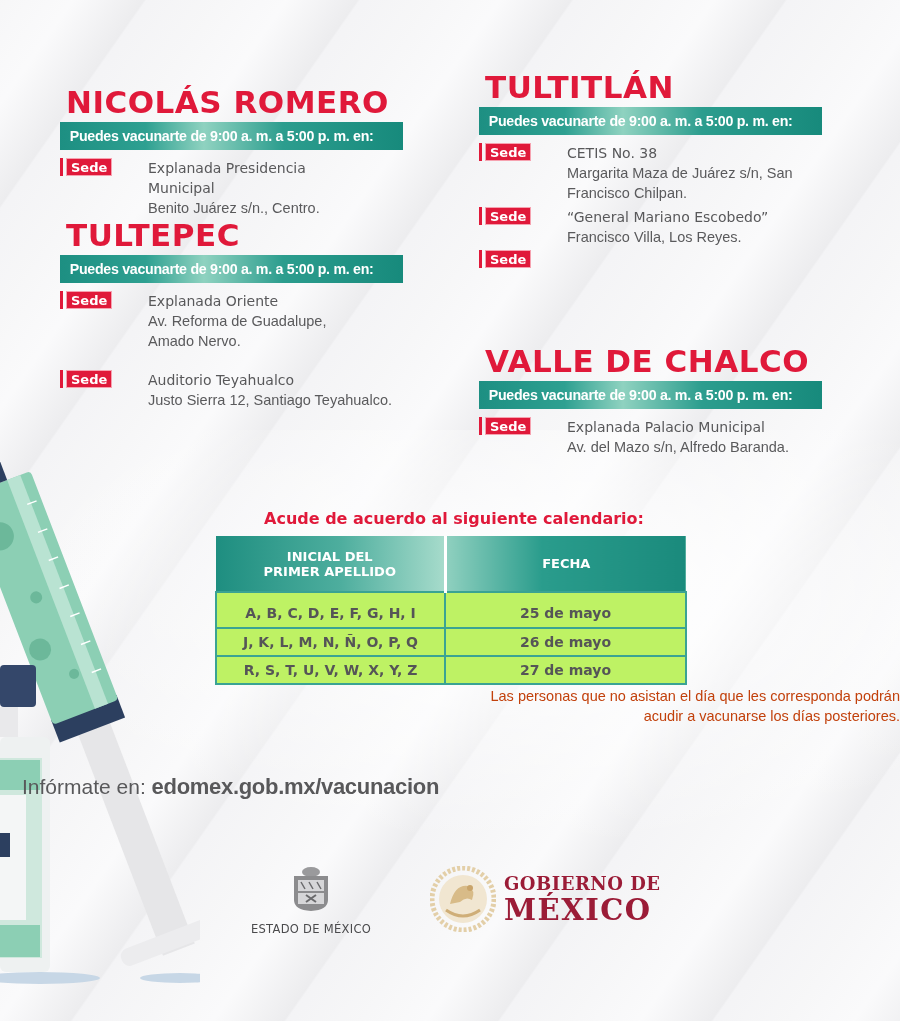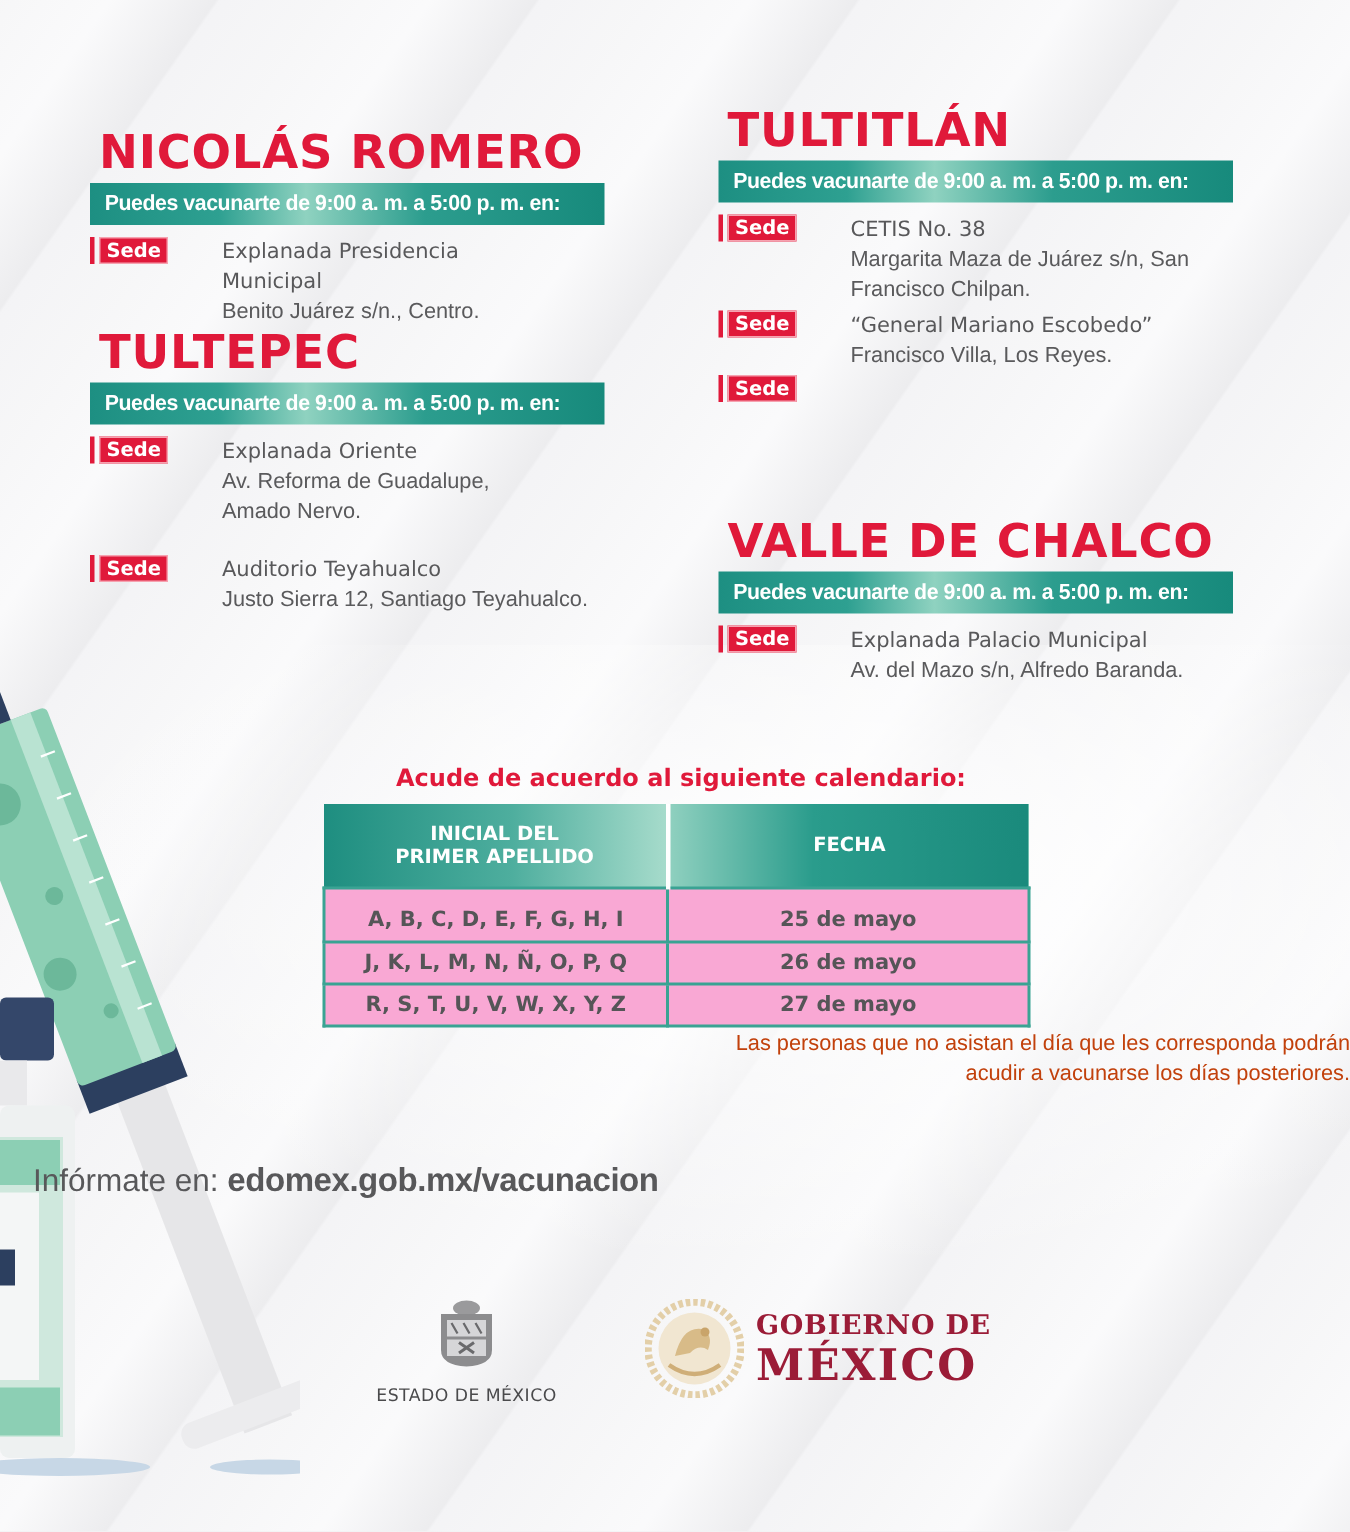--- a/index.html
+++ b/index.html
@@ -116,21 +116,21 @@
   .cal-table th.c1 {
     width: 229px;
     background: linear-gradient(90deg, #1e8e80, #4eae9e 55%, #a6dbcb);
     border-right: 3px solid #fff;
   }
   .cal-table th.c2 {
     background: linear-gradient(90deg, #8fd0bf, #2a9c8c 40%, #1a8a7c);
   }
   .cal-table td {
     border: 2px solid #3aa393;
-    background: #f9a8d4;
+    background: #bef264;
     font-family: "DejaVu Sans", sans-serif;
     font-weight: bold;
     color: #555557;
     font-size: 14px;
     text-align: center;
     height: 28px;
   }
   .cal-table tr.first td { height: 36px; padding-top: 6px; }
 
   .note {

